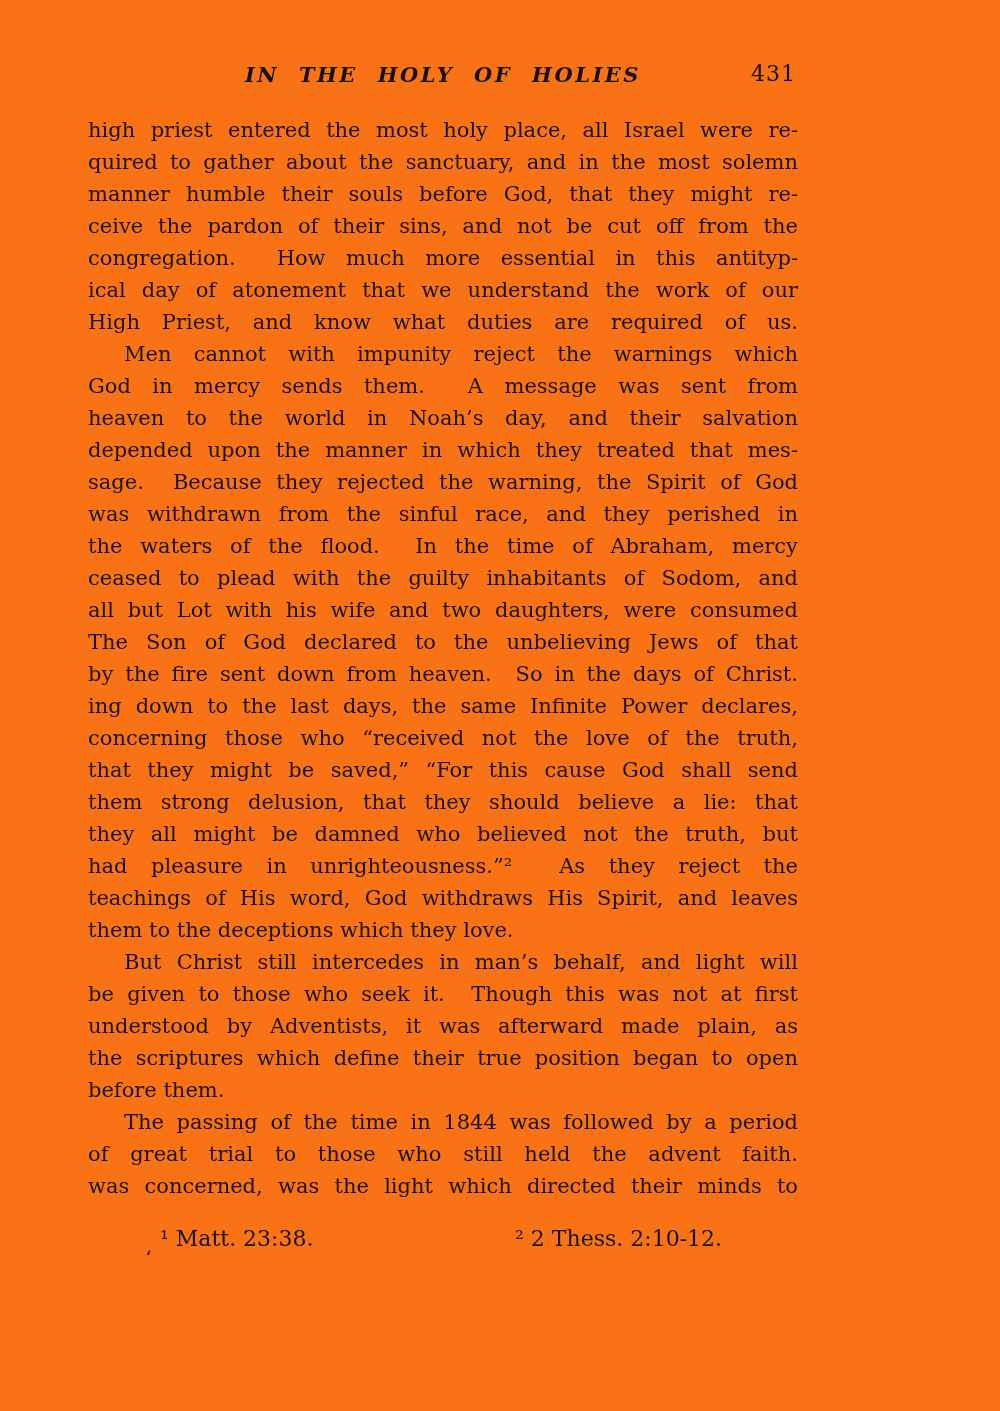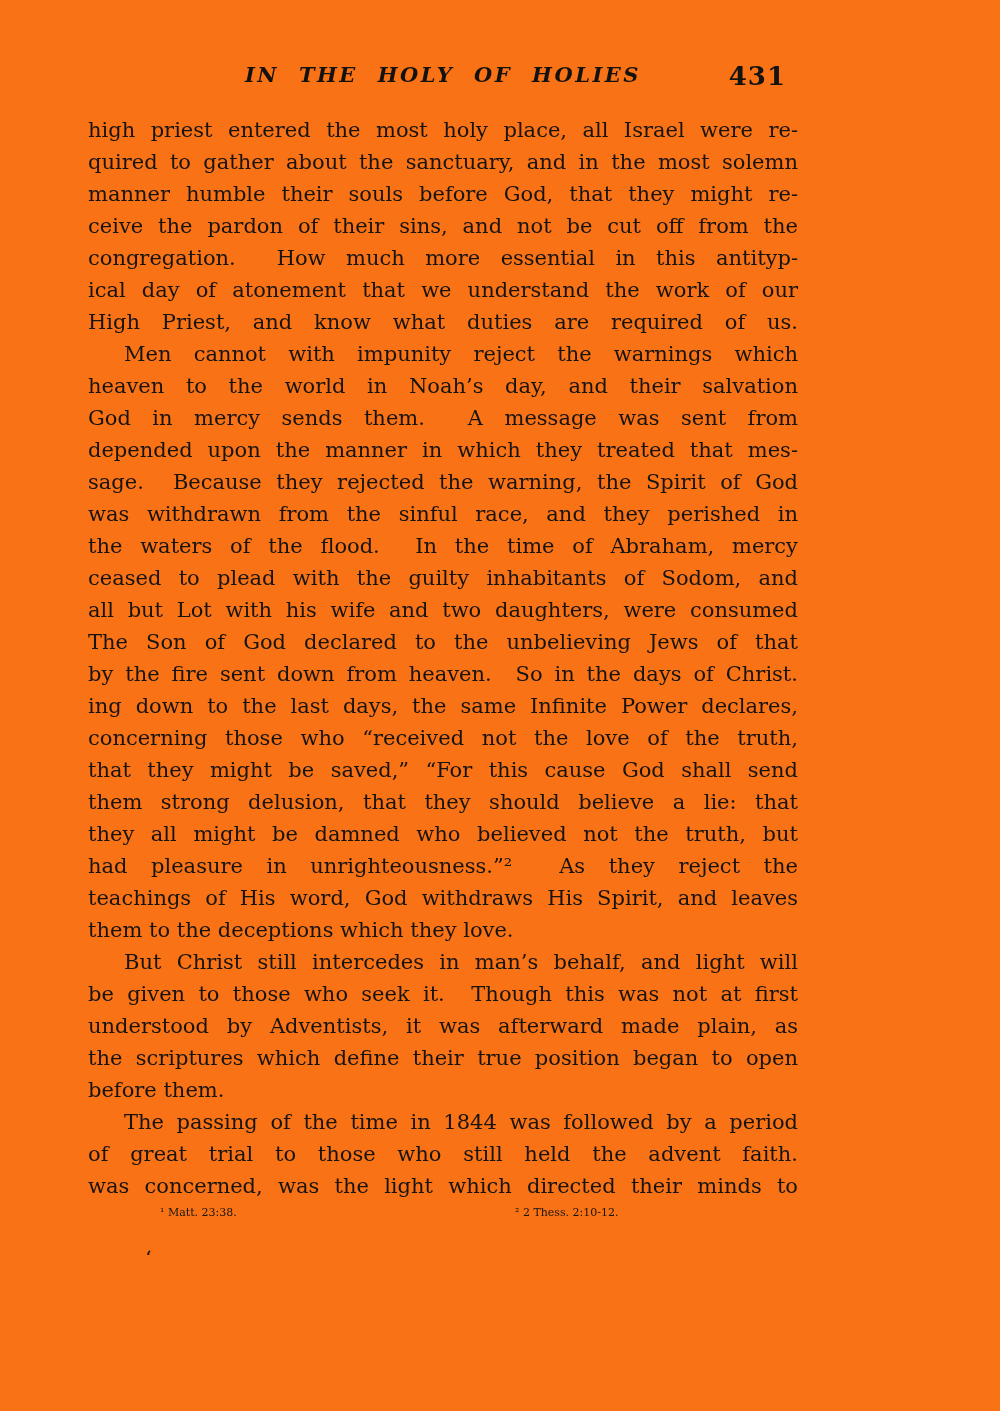--- a/index.html
+++ b/index.html
@@ -32,24 +32,24 @@
     text-align: center;
     font-style: italic;
     font-weight: 600;
     font-size: 21px;
     letter-spacing: 2.5px;
     word-spacing: 10px;
     color: #14120f;
   }
   .page-number {
     position: absolute;
-    right: 12px;
+    right: 2px;
     top: -1px;
-    font-size: 26px;
-    font-weight: 700;
+    font-size: 22px;
+    font-weight: 400;
     letter-spacing: 1px;
   }
   .body-text {
     width: 710px;
   }
   .paragraph {
     margin: 0;
   }
   .line {
     font-size: 21px;
@@ -60,23 +60,23 @@
     color: #17140f;
   }
   .line.last-left {
     text-align-last: left;
   }
   .line.indent-first {
     text-indent: 36px;
   }
   .footnotes {
     position: relative;
-    margin-top: 4px;
+    margin-top: 24px;
     height: 28px;
-    font-size: 11px;
+    font-size: 22px;
     color: #17140f;
     text-align: right;
   }
   .fn-1 { position: absolute; left: 72px; top: 0; }
   .fn-2 { position: absolute; left: 427px; top: 0; }
   .print-artifact {
     position: absolute;
     left: 146px;
     top: 1248px;
     font-size: 16px;
@@ -100,22 +100,22 @@
           <div class="line">high priest entered the most holy place, all Israel were re-</div>
           <div class="line">quired to gather about the sanctuary, and in the most solemn</div>
           <div class="line">manner humble their souls before God, that they might re-</div>
           <div class="line">ceive the pardon of their sins, and not be cut off from the</div>
           <div class="line">congregation.  How much more essential in this antityp-</div>
           <div class="line">ical day of atonement that we understand the work of our</div>
           <div class="line">High Priest, and know what duties are required of us.</div>
         </div>
         <div class="paragraph">
           <div class="line indent-first">Men cannot with impunity reject the warnings which</div>
+          <div class="line">God in mercy sends them.  A message was sent from</div>
           <div class="line">heaven to the world in Noah’s day, and their salvation</div>
-          <div class="line">God in mercy sends them.  A message was sent from</div>
           <div class="line">depended upon the manner in which they treated that mes-</div>
           <div class="line">sage.  Because they rejected the warning, the Spirit of God</div>
           <div class="line">was withdrawn from the sinful race, and they perished in</div>
           <div class="line">the waters of the flood.  In the time of Abraham, mercy</div>
           <div class="line">ceased to plead with the guilty inhabitants of Sodom, and</div>
           <div class="line">all but Lot with his wife and two daughters, were consumed</div>
           <div class="line">The Son of God declared to the unbelieving Jews of that</div>
           <div class="line">by the fire sent down from heaven.  So in the days of Christ.</div>
           <div class="line">ing down to the last days, the same Infinite Power declares,</div>
           <div class="line">concerning those who “received not the love of the truth,</div>

